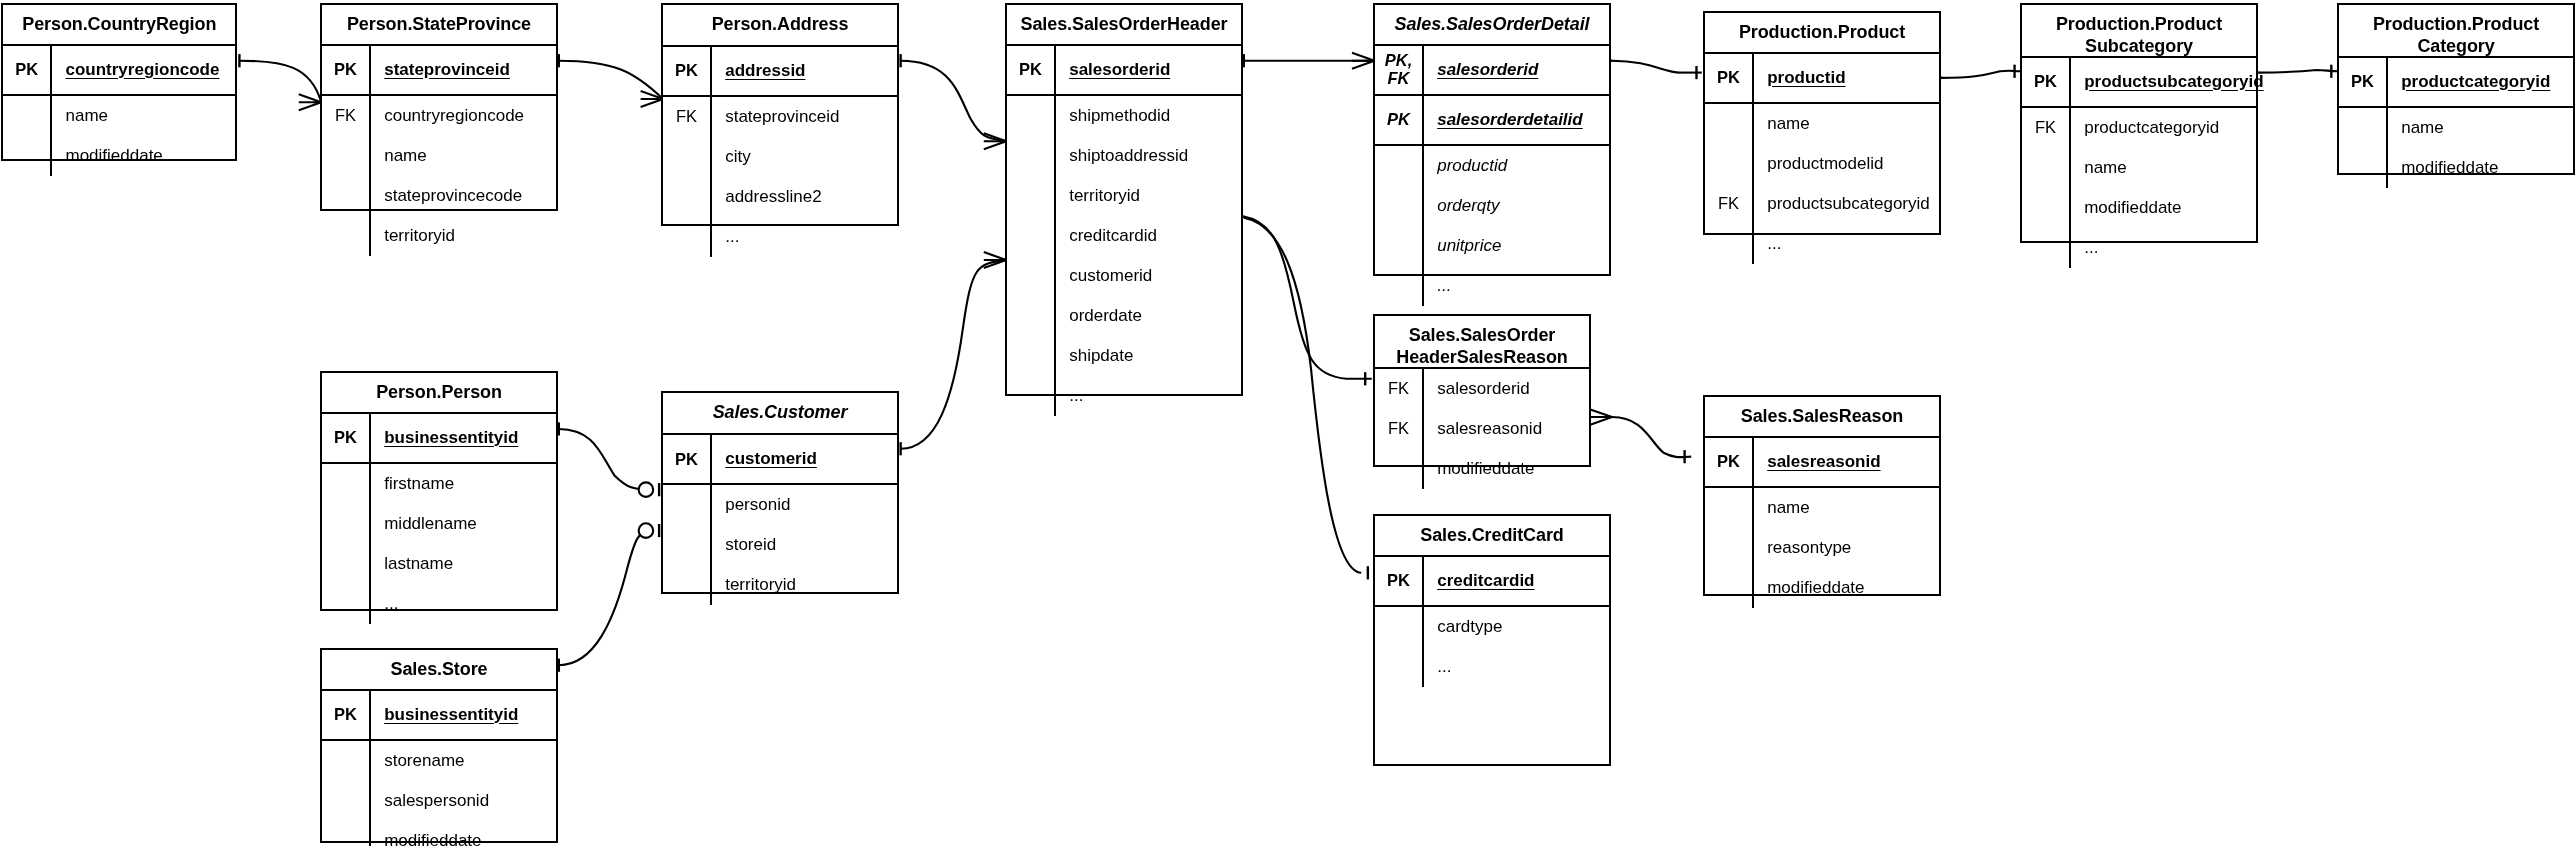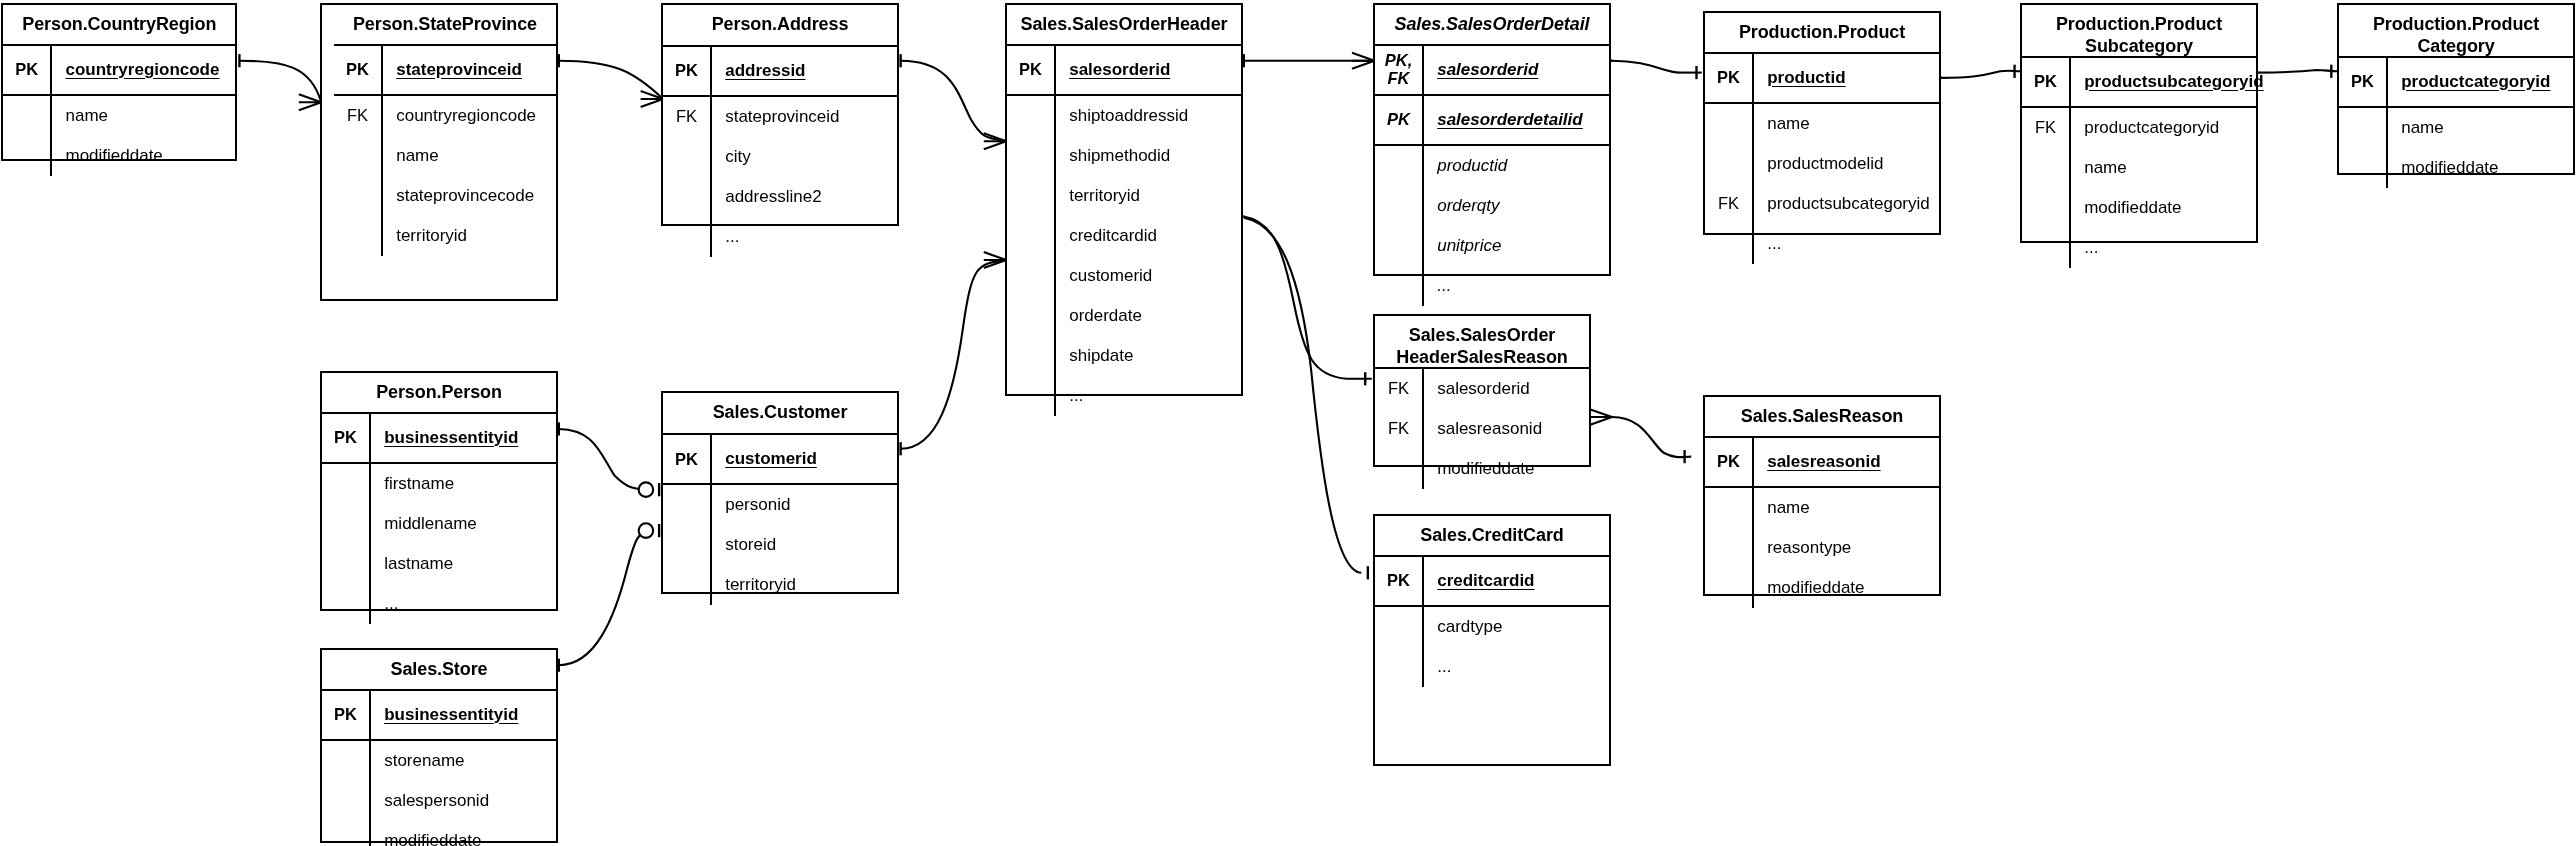--- a/index.html
+++ b/index.html
@@ -200,21 +200,21 @@
           <div class="attr-row">
             <div class="attr-key"></div>
             <div class="attr-name">name</div>
           </div>
           <div class="attr-row">
             <div class="attr-key"></div>
             <div class="attr-name">modifieddate</div>
           </div>
         </div>
       </div>
-      <div class="entity" style="left: 320px; top: 2.6px; width: 238px; height: 298px; padding-left: 12px;">
+      <div class="entity" style="left: 320px; top: 2.6px; width: 238px; height: 208px;">
         <div class="entity-title" style="height: 41px;">Person.StateProvince</div>
         <div class="key-block with-border">
           <div class="attr-row" style="min-height: 48px;">
             <div class="attr-key pk">PK</div>
             <div class="attr-name pk">stateprovinceid</div>
           </div>
         </div>
         <div class="body-block">
           <div class="attr-row">
             <div class="attr-key">FK</div>
@@ -265,25 +265,25 @@
         <div class="entity-title" style="height: 41px;">Sales.SalesOrderHeader</div>
         <div class="key-block with-border">
           <div class="attr-row" style="min-height: 48px;">
             <div class="attr-key pk">PK</div>
             <div class="attr-name pk">salesorderid</div>
           </div>
         </div>
         <div class="body-block">
           <div class="attr-row">
             <div class="attr-key"></div>
+            <div class="attr-name">shipmethodid</div>
+          </div>
+          <div class="attr-row">
+            <div class="attr-key"></div>
             <div class="attr-name">shiptoaddressid</div>
-          </div>
-          <div class="attr-row">
-            <div class="attr-key"></div>
-            <div class="attr-name">shipmethodid</div>
           </div>
           <div class="attr-row">
             <div class="attr-key"></div>
             <div class="attr-name">territoryid</div>
           </div>
           <div class="attr-row">
             <div class="attr-key"></div>
             <div class="attr-name">creditcardid</div>
           </div>
           <div class="attr-row">
@@ -434,21 +434,21 @@
             <div class="attr-key"></div>
             <div class="attr-name">lastname</div>
           </div>
           <div class="attr-row">
             <div class="attr-key"></div>
             <div class="attr-name">...</div>
           </div>
         </div>
       </div>
       <div class="entity" style="left: 661px; top: 391px; width: 238px; height: 203px;">
-        <div class="entity-title" style="height: 55px;">Sales.Customer</div>
+        <div class="entity-title" style="height: 55px; font-style: italic;">Sales.Customer</div>
         <div class="key-block with-border">
           <div class="attr-row" style="min-height: 48px;">
             <div class="attr-key pk">PK</div>
             <div class="attr-name pk">customerid</div>
           </div>
         </div>
         <div class="body-block">
           <div class="attr-row">
             <div class="attr-key"></div>
             <div class="attr-name">personid</div>

